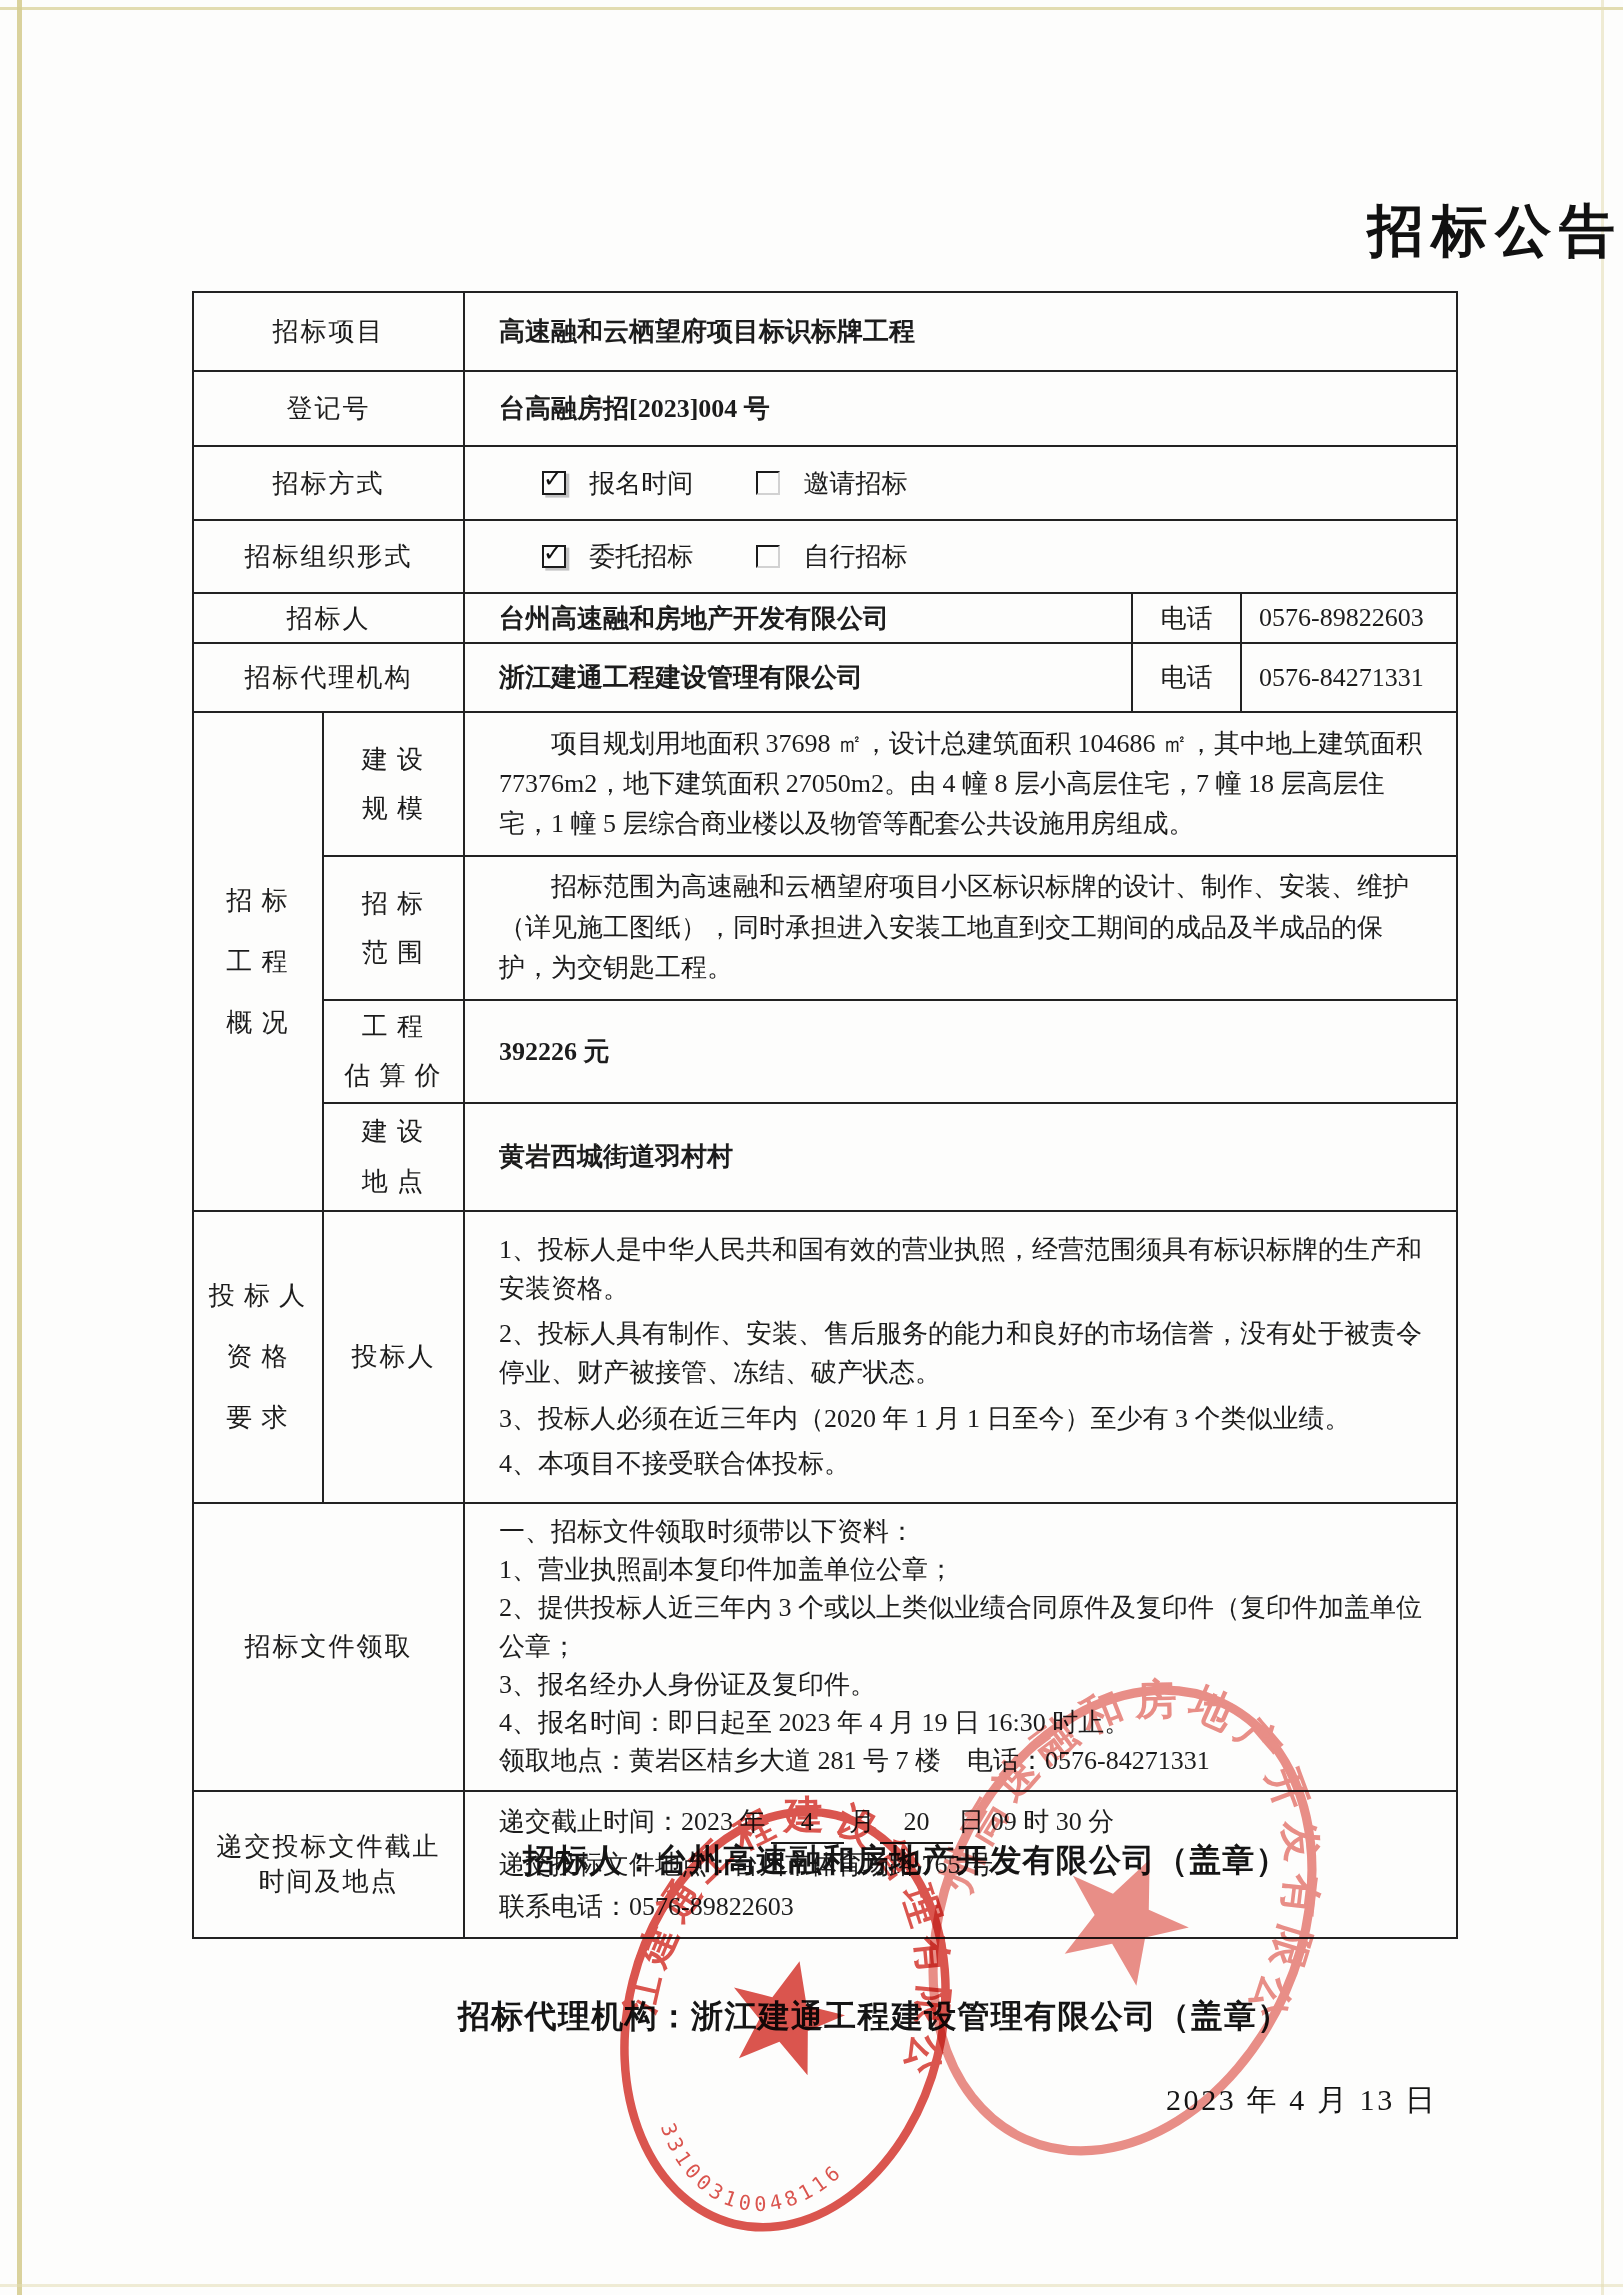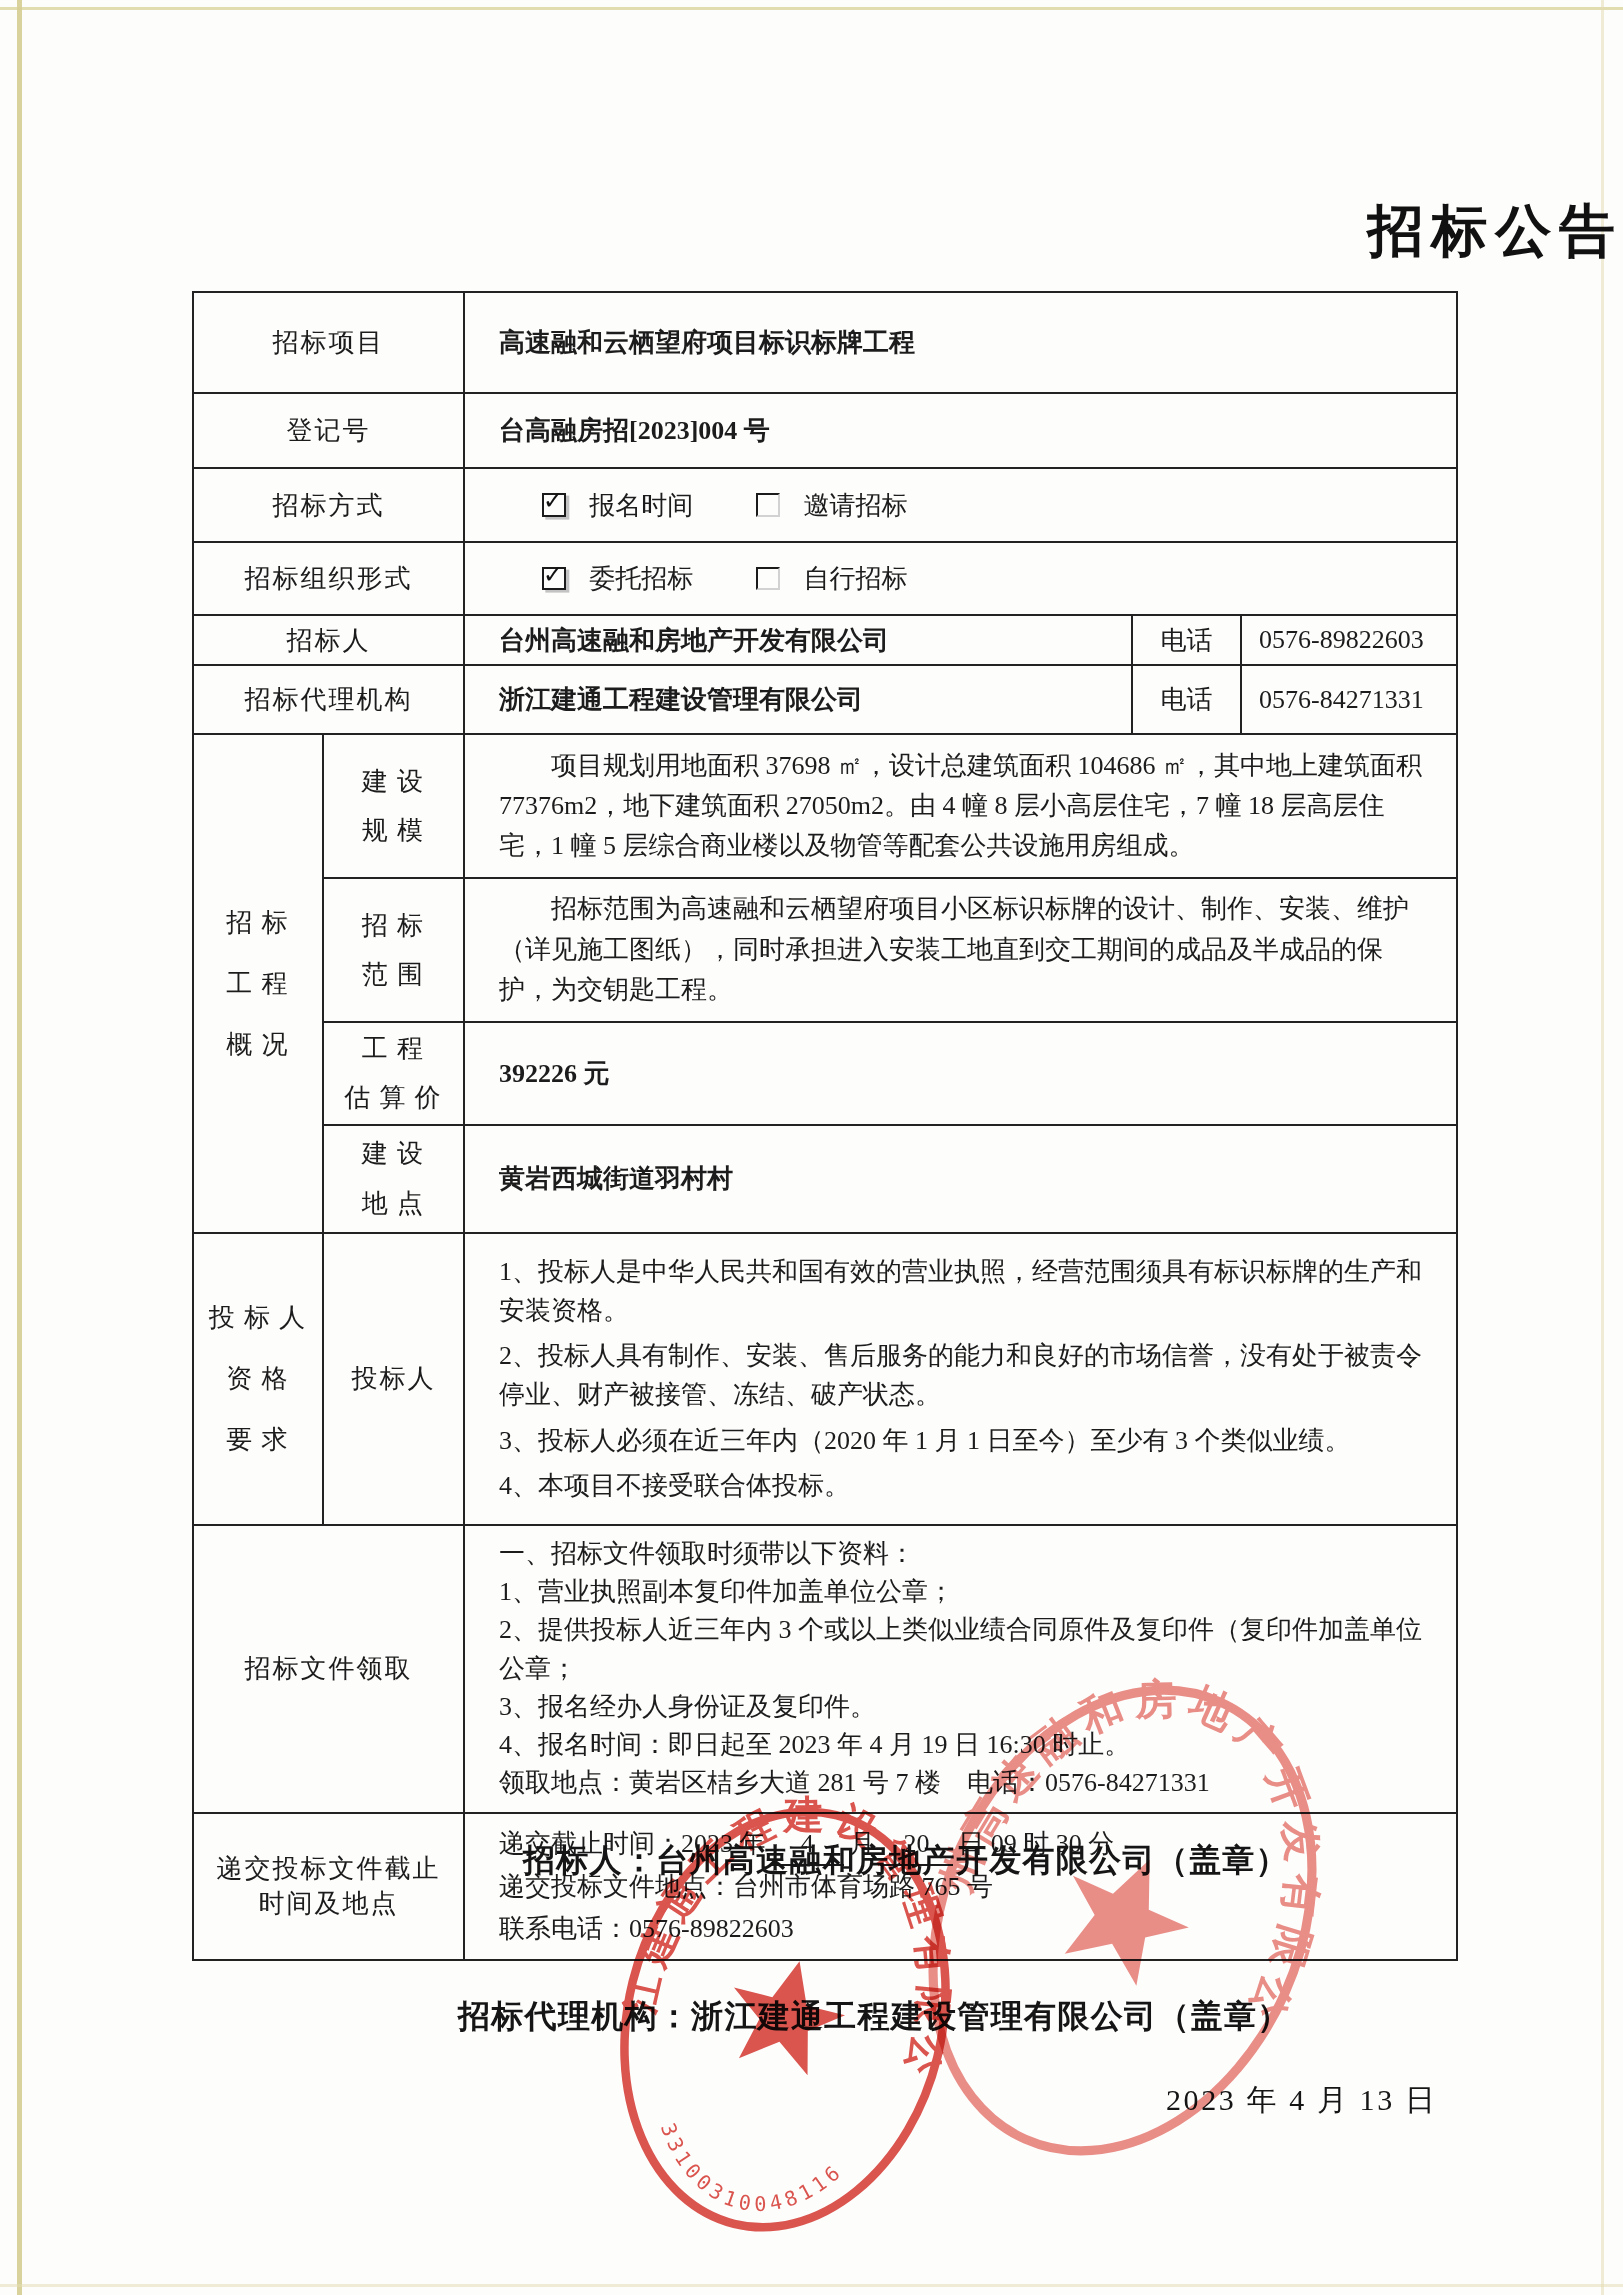--- a/index.html
+++ b/index.html
@@ -67,21 +67,21 @@
   <table class="main">
     <colgroup>
       <col style="width:130px">
         <col style="width:141px">
         <col style="width:668px">
       <col style="width:109px">
         <col style="width:216px">
     </colgroup>
 
     <tbody>
-        <tr style="height:101px">
+        <tr style="height:79px">
       <td colspan="2" class="lab">招标项目</td>
       <td colspan="3" class="val">高速融和云栖望府项目标识标牌工程</td>
     </tr>
 
     <tr style="height:75px">
       <td colspan="2" class="lab">登记号</td>
       <td colspan="3" class="val">台高融房招[2023]004 号</td>
     </tr>
 
     <tr style="height:74px">

